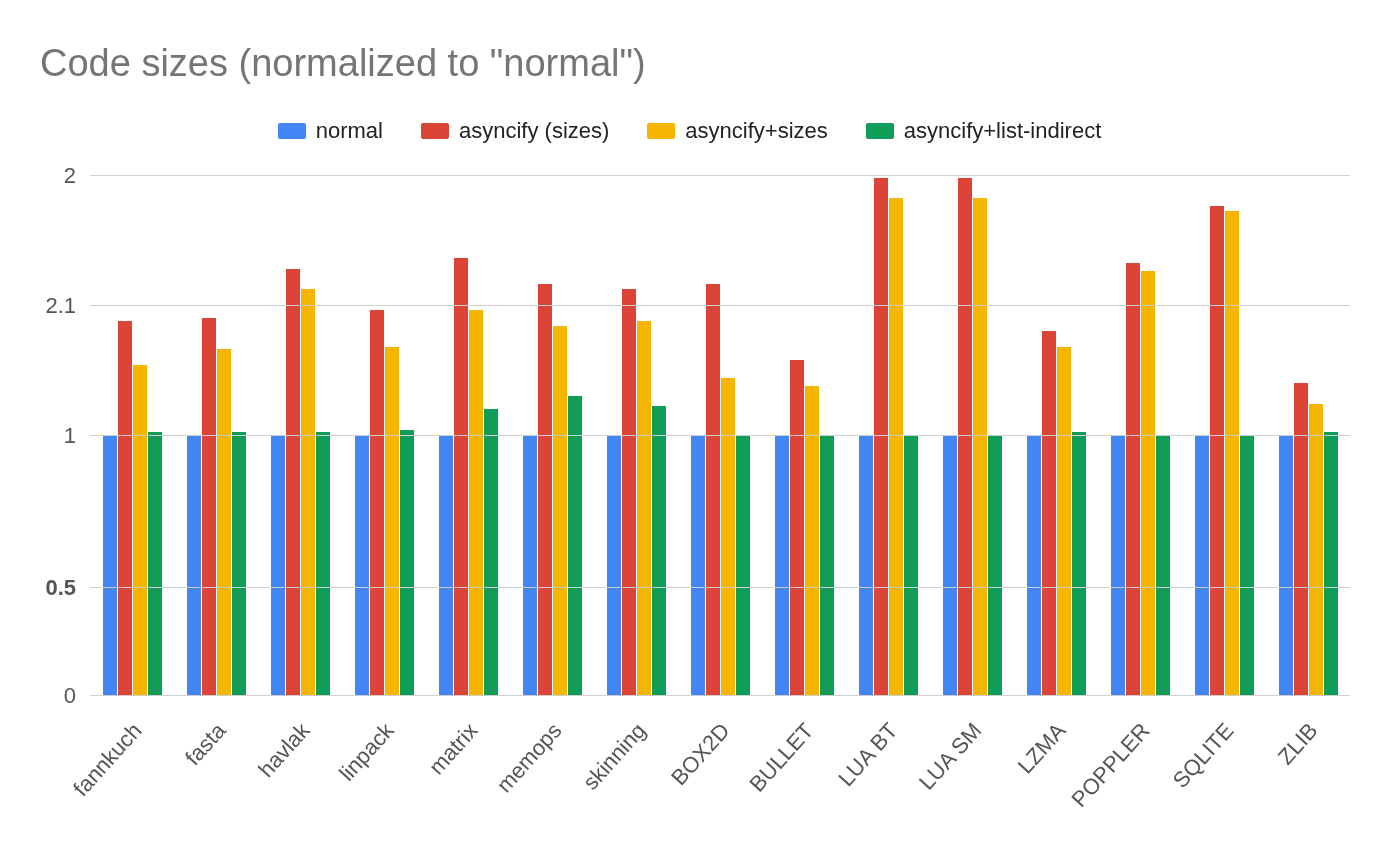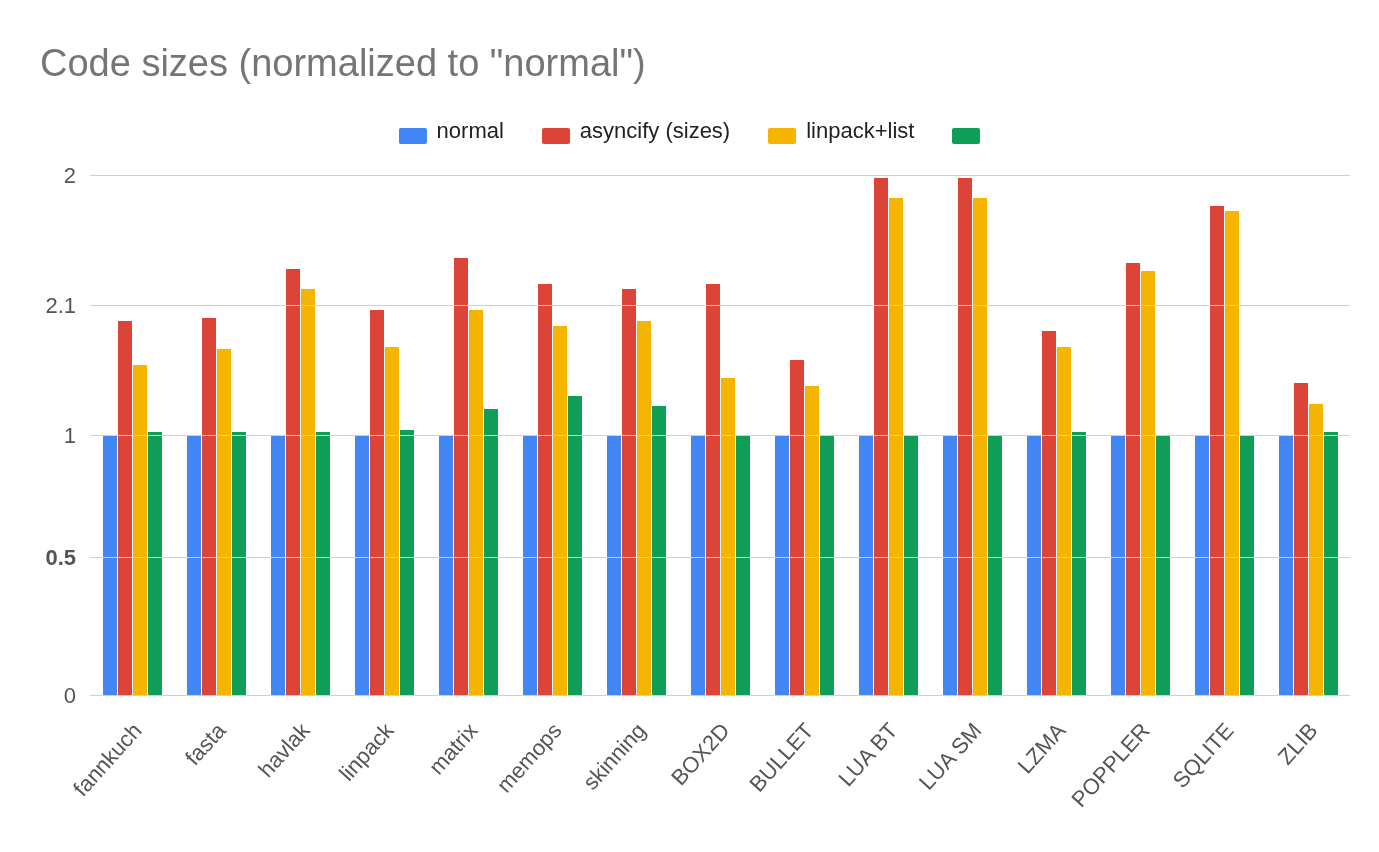--- a/index.html
+++ b/index.html
@@ -30,21 +30,21 @@
     right: 0;
     top: 118px;
     display: flex;
     justify-content: center;
     gap: 38px;
     font-size: 22px;
     color: #222;
   }
   .legend-item {
     display: flex;
-    align-items: flex-end;
+    align-items: center;
     gap: 10px;
   }
   .swatch {
     width: 28px;
     height: 16px;
     border-radius: 2px;
   }
   .plot {
     position: absolute;
     left: 90px;
@@ -114,24 +114,25 @@
       <div class="legend-item">
         <div class="swatch" style="background: rgb(66, 133, 244);"></div>
         <span>normal</span>
       </div>
       <div class="legend-item">
         <div class="swatch" style="background: rgb(219, 68, 55);"></div>
         <span>asyncify (sizes)</span>
       </div>
       <div class="legend-item">
         <div class="swatch" style="background: rgb(244, 180, 0);"></div>
-        <span>linpack+list</span>
+        <span>asyncify+sizes</span>
       </div>
       <div class="legend-item">
         <div class="swatch" style="background: rgb(15, 157, 88);"></div>
+        <span>asyncify+list-indirect</span>
       </div>
     </div>
 
   <div class="plot">
     <div class="bars">
         <div class="group" style="left: 0px; width: 84px;">
           <div class="bar" style="left: 12.5px; height: 260px; width: 14px; background: rgb(66, 133, 244);"></div>
           <div class="bar" style="left: 27.5px; height: 374.4px; width: 14px; background: rgb(219, 68, 55);"></div>
           <div class="bar" style="left: 42.5px; height: 330.2px; width: 14px; background: rgb(244, 180, 0);"></div>
           <div class="bar" style="left: 57.5px; height: 262.6px; width: 14px; background: rgb(15, 157, 88);"></div>
@@ -217,21 +218,21 @@
         <div class="group" style="left: 1176px; width: 84px;">
           <div class="bar" style="left: 12.5px; height: 260px; width: 14px; background: rgb(66, 133, 244);"></div>
           <div class="bar" style="left: 27.5px; height: 312px; width: 14px; background: rgb(219, 68, 55);"></div>
           <div class="bar" style="left: 42.5px; height: 291.2px; width: 14px; background: rgb(244, 180, 0);"></div>
           <div class="bar" style="left: 57.5px; height: 262.6px; width: 14px; background: rgb(15, 157, 88);"></div>
         </div>
       </div>
   <div class="gridline" style="top: 520px;">
         <div class="ylab">0</div>
       </div>
-      <div class="gridline" style="top: 382px; font-weight: bold;">
+      <div class="gridline" style="top: 412px; font-weight: bold;">
         <div class="ylab">0.5</div>
       </div>
       <div class="gridline" style="top: 260px;">
         <div class="ylab">1</div>
       </div>
       <div class="gridline" style="top: 130px;">
         <div class="ylab">2.1</div>
       </div>
       <div class="gridline" style="top: 0px;">
         <div class="ylab">2</div>

